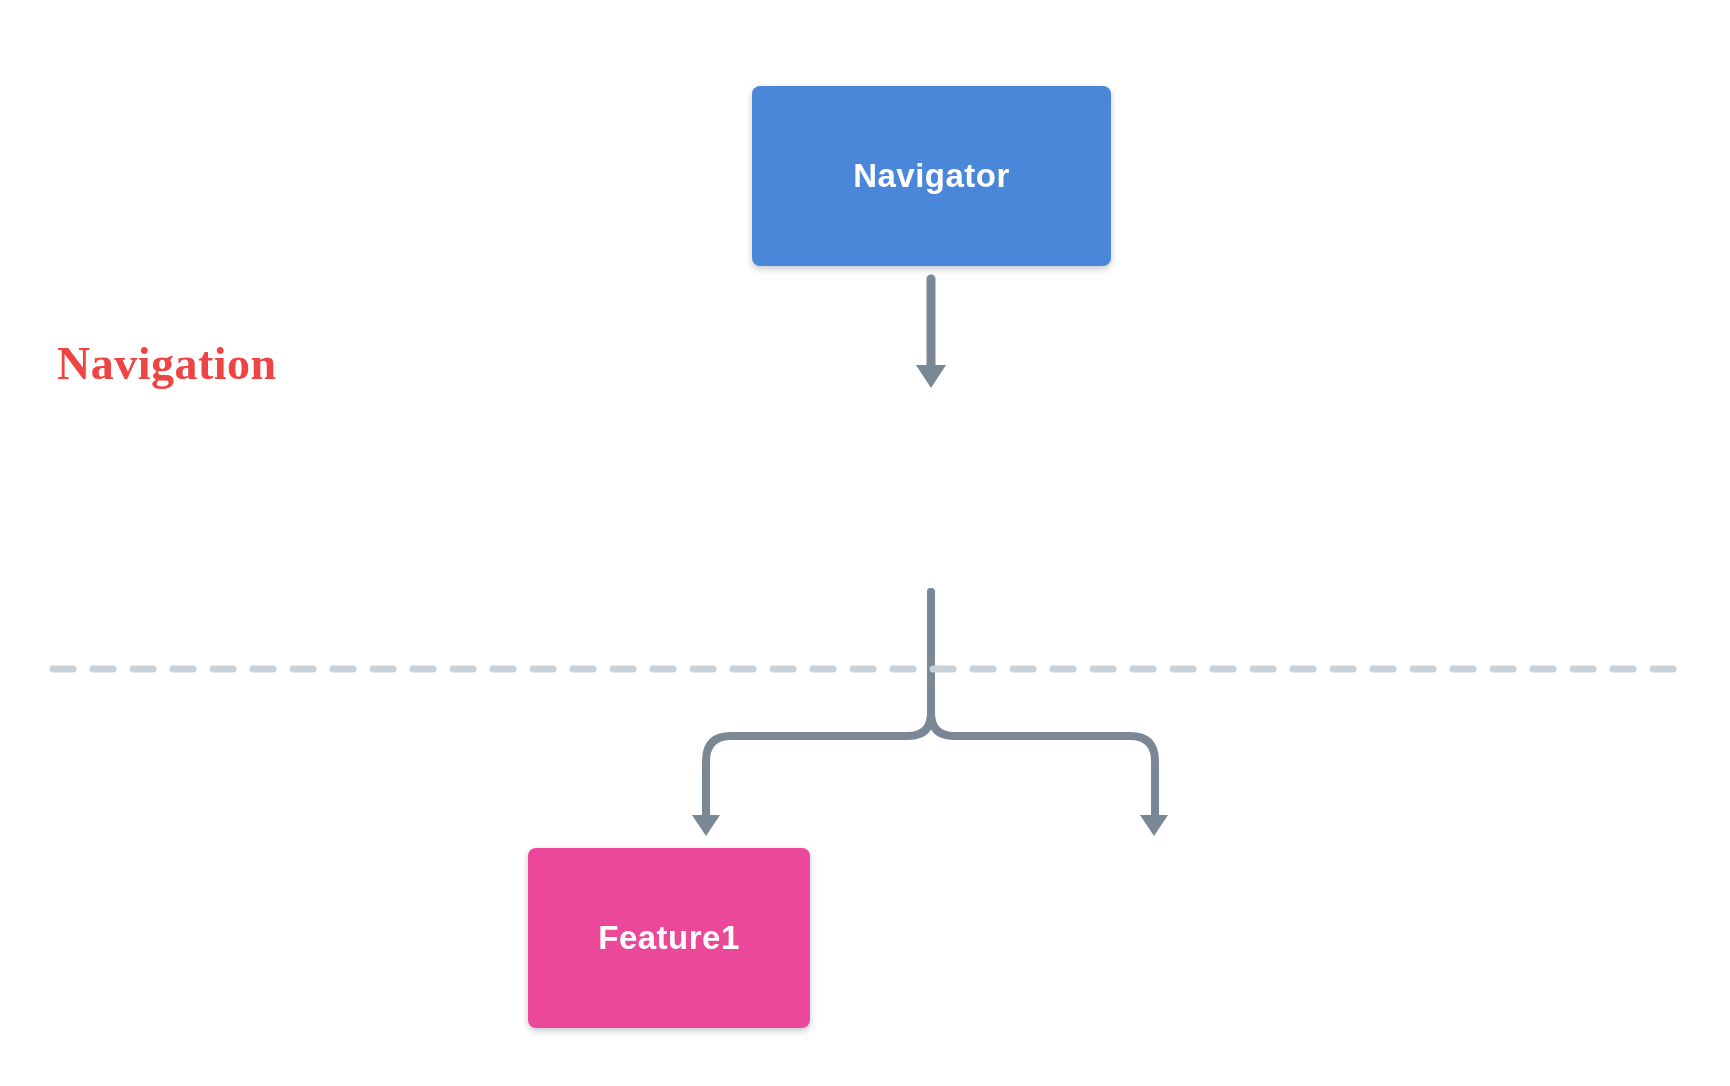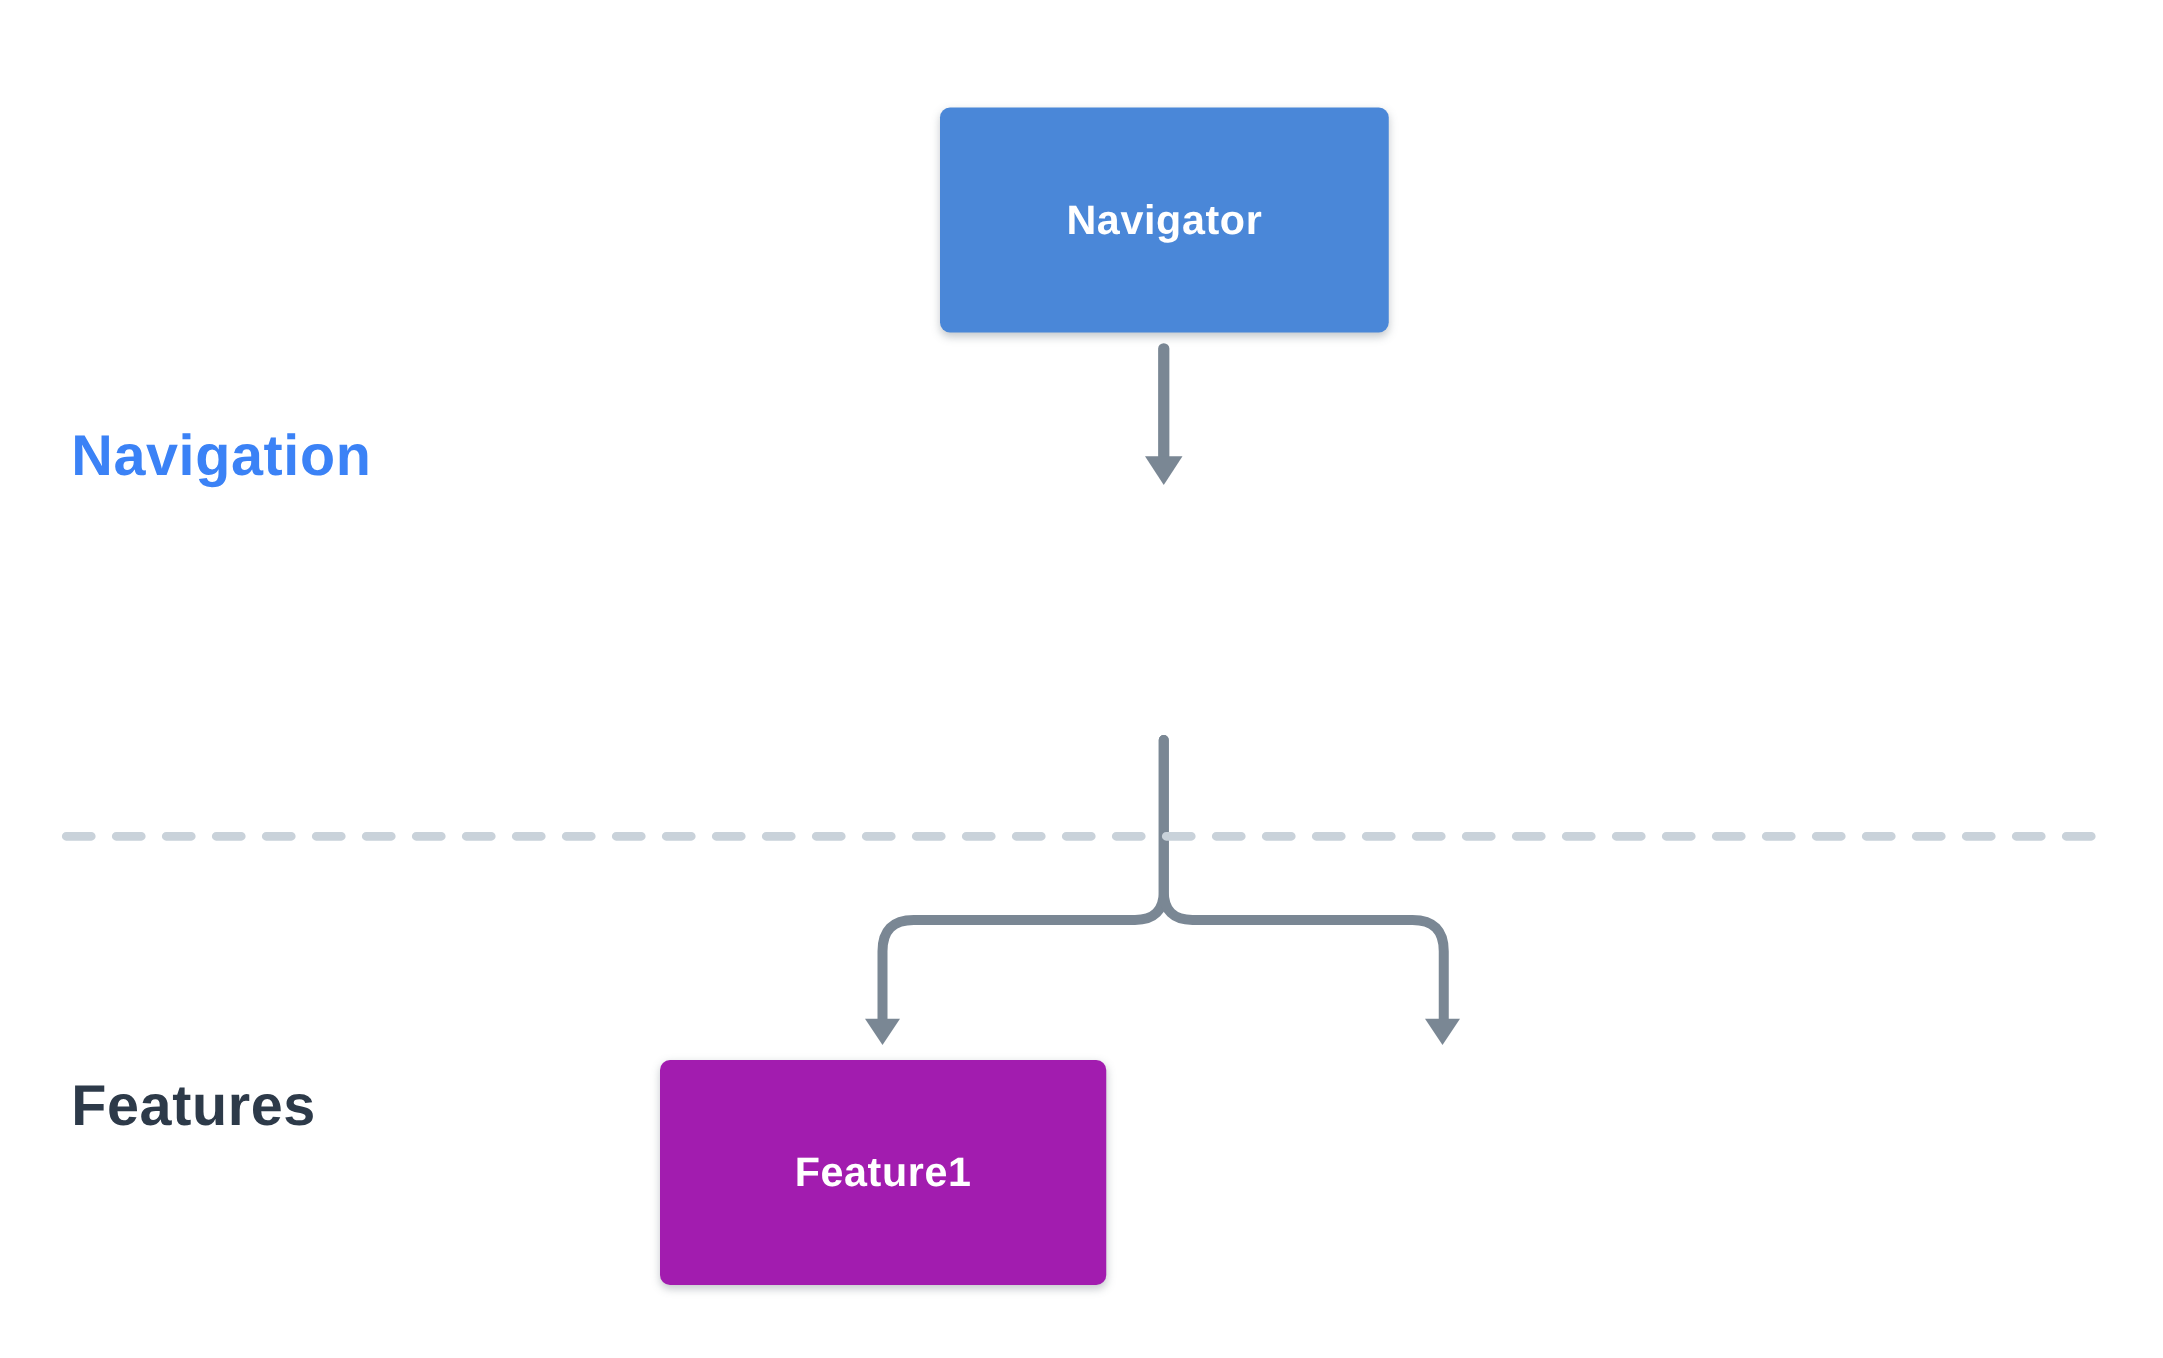--- a/index.html
+++ b/index.html
@@ -70,27 +70,26 @@
     <polygon points="692,815 720,815 706,836" fill="#7A8794"></polygon>
     <path class="conn fork" d="M931 592 L931 713 Q931 736 954 736 L1130 736 Q1155 736 1155 761 L1155 817" stroke="#7A8794"></path>
     <polygon points="1140,815 1168,815 1154,836" fill="#7A8794"></polygon>
 
     <path class="divider" d="M53 669 L1677 669" stroke="#C9D2DA"></path>
 
     <path class="conn straight" d="M931 279 L931 366" stroke="#7A8794"></path>
     <polygon points="916,365 946,365 931,388" fill="#7A8794"></polygon>
   </svg>
 
-  <div class="section-label" style="left:57px; top:341px; color:#3b82f6;">Navigation</div>
+  <div class="section-label" style="left:57px; top:341px; color:#ef4444;font-family:Liberation Serif, serif;">Navigation</div>
 
-  <div class="section-label" style="left:57px; top:861px; color:#2D3A49;">Features</div>
 
   <div class="node" style="left: 752px; top: 86px; background-color: rgb(74, 135, 216); align-items: center;">
     <span class="node-label">Navigator</span>
   </div>
 
 
-  <div class="node" style="left: 528px; top: 848px; width: 357px; background-color: #a21caf;">
+  <div class="node" style="left: 528px; top: 848px; width: 282px; background-color: #ec4899;">
     <span class="node-label">Feature1</span>
   </div>
 
 
 </div>
 
 </body></html>

